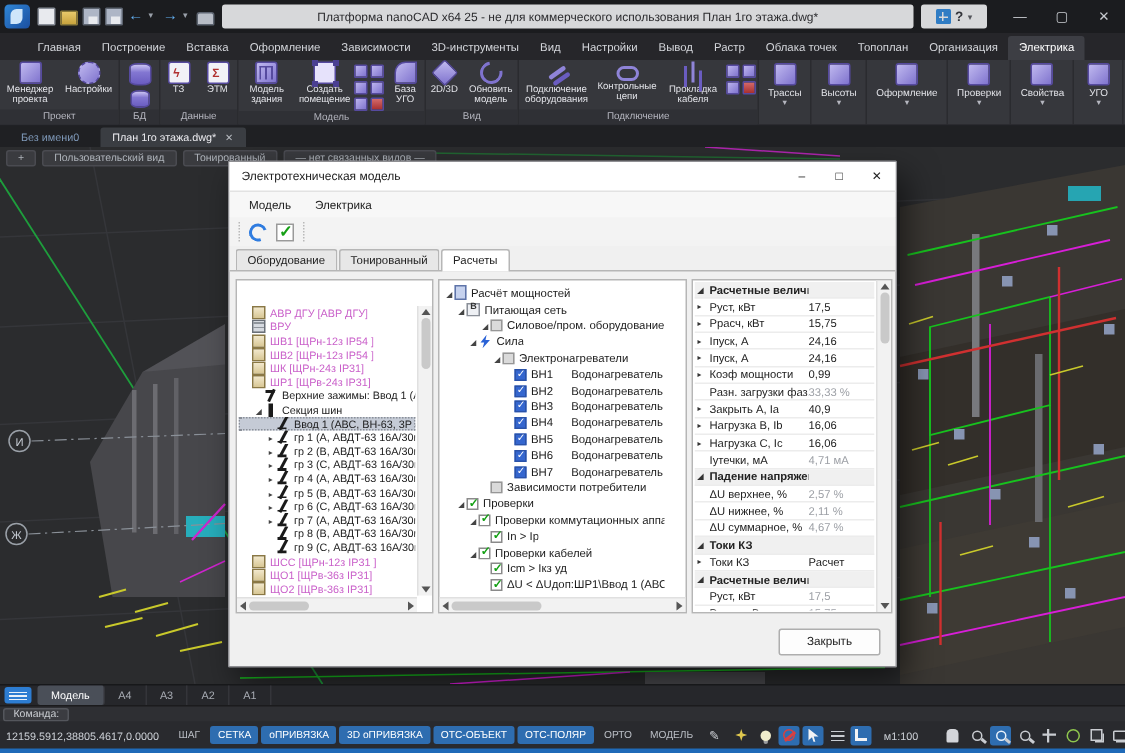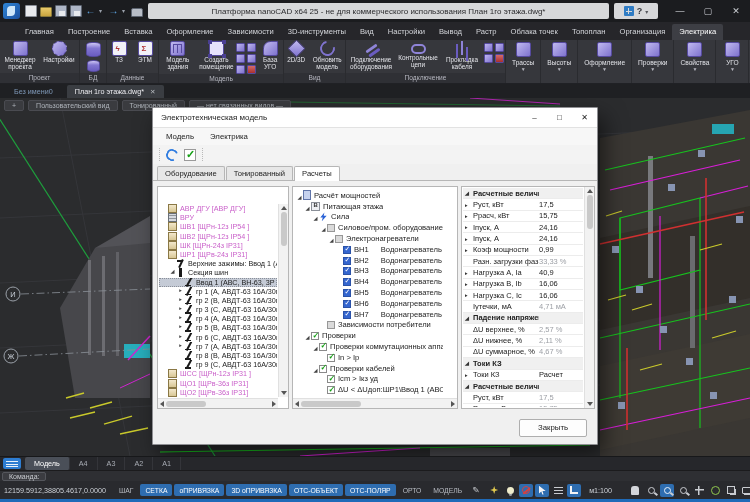--- a/index.html
+++ b/index.html
@@ -102,21 +102,21 @@
 
   .combo{height:15px;margin:1px;border:1px solid #adadad;background:#fff;display:flex;align-items:center;position:relative}
   .combo span{font-size:7.4px;color:#222;padding-left:3px}
   .combo .cbtn{position:absolute;right:0;top:0;bottom:0;width:13px;border-left:1px solid #d0d0d0;background:#f3f3f3;display:flex;align-items:center;justify-content:center}
   .tri-d{width:0;height:0;border-left:3px solid transparent;border-right:3px solid transparent;border-top:4px solid #555}
   .tri-u{width:0;height:0;border-left:3px solid transparent;border-right:3px solid transparent;border-bottom:4px solid #555}
   .tri-l{width:0;height:0;border-top:3px solid transparent;border-bottom:3px solid transparent;border-right:4px solid #555}
   .tri-r{width:0;height:0;border-top:3px solid transparent;border-bottom:3px solid transparent;border-left:4px solid #555}
 
   .tree{position:absolute;left:1px;right:11px;top:17px;bottom:11px;overflow:hidden}
-  .trow{display:flex;align-items:flex-start;height:9.2px;white-space:nowrap;overflow:hidden;font-size:7.2px;color:#1c1c1c}
+  .trow{display:flex;align-items:flex-end;height:9.2px;white-space:nowrap;overflow:hidden;font-size:7.2px;color:#1c1c1c}
   .trow.pink .tl{color:#c95fc9}
   .trow.sel{background:#c5cbd6;outline:1px dotted #8a8f98;outline-offset:-1px}
   .ind{flex:none}
   .ind[data-ind="0"]{width:2px}.ind[data-ind="1"]{width:10px}.ind[data-ind="2"]{width:18px}
   .ind[data-ind="3"]{width:26px}.ind[data-ind="4"]{width:34px}.ind[data-ind="5"]{width:42px}
   .mk{flex:none;width:7px;font-size:5.2px;color:#444;text-align:center}
   .ti,.mi2{flex:none;width:9px;height:9px;margin-right:3px;position:relative}
   .ti[data-icon="cabinet"]{background:linear-gradient(#f2e8cc,#d8c794);border:1px solid #8a7845}
   .ti[data-icon="vru"]{background:repeating-linear-gradient(0deg,#d6dae0 0 2px,#8f959c 2px 3px);border:1px solid #6a7078}
   .ti[data-icon="clamp"],.ti[data-icon="breaker"]{background:none}
@@ -731,37 +731,37 @@
             <span class="mk">◢</span>
             <span class="mi2" data-icon="doc"></span>
             <span class="tl">Расчёт мощностей</span>
             <span class="ml2"></span>
           </div>
 
           <div class="mrow">
             <span class="ind" data-ind="1"></span>
             <span class="mk">◢</span>
             <span class="mi2" data-icon="net"></span>
-            <span class="tl">Питающая этажа</span>
-            <span class="ml2"></span>
-          </div>
-
-          <div class="mrow">
-            <span class="ind" data-ind="2"></span>
-            <span class="mk">◢</span>
-            <span class="mi2" data-icon="bolt"></span>
-            <span class="tl">Сила</span>
+            <span class="tl">Питающая сеть</span>
             <span class="ml2"></span>
           </div>
 
           <div class="mrow">
             <span class="ind" data-ind="3"></span>
             <span class="mk">◢</span>
             <span class="mi2" data-icon="cb-part"></span>
             <span class="tl">Силовое/пром. оборудование</span>
+            <span class="ml2"></span>
+          </div>
+
+          <div class="mrow">
+            <span class="ind" data-ind="2"></span>
+            <span class="mk">◢</span>
+            <span class="mi2" data-icon="bolt"></span>
+            <span class="tl">Сила</span>
             <span class="ml2"></span>
           </div>
 
           <div class="mrow">
             <span class="ind" data-ind="4"></span>
             <span class="mk">◢</span>
             <span class="mi2" data-icon="cb-part"></span>
             <span class="tl">Электронагреватели</span>
             <span class="ml2"></span>
           </div>
@@ -926,21 +926,21 @@
           </div>
 
           <div class="prow gray">
             <span class="pmk"></span>
             <span class="pname">Разн. загрузки фаз, %</span>
             <span class="pval">33,33 %</span>
           </div>
 
           <div class="prow">
             <span class="pmk">▸</span>
-            <span class="pname">Нагрузка A, Ia</span>
+            <span class="pname">Закрыть A, Ia</span>
             <span class="pval">40,9</span>
           </div>
 
           <div class="prow">
             <span class="pmk">▸</span>
             <span class="pname">Нагрузка B, Ib</span>
             <span class="pval">16,06</span>
           </div>
 
           <div class="prow">

